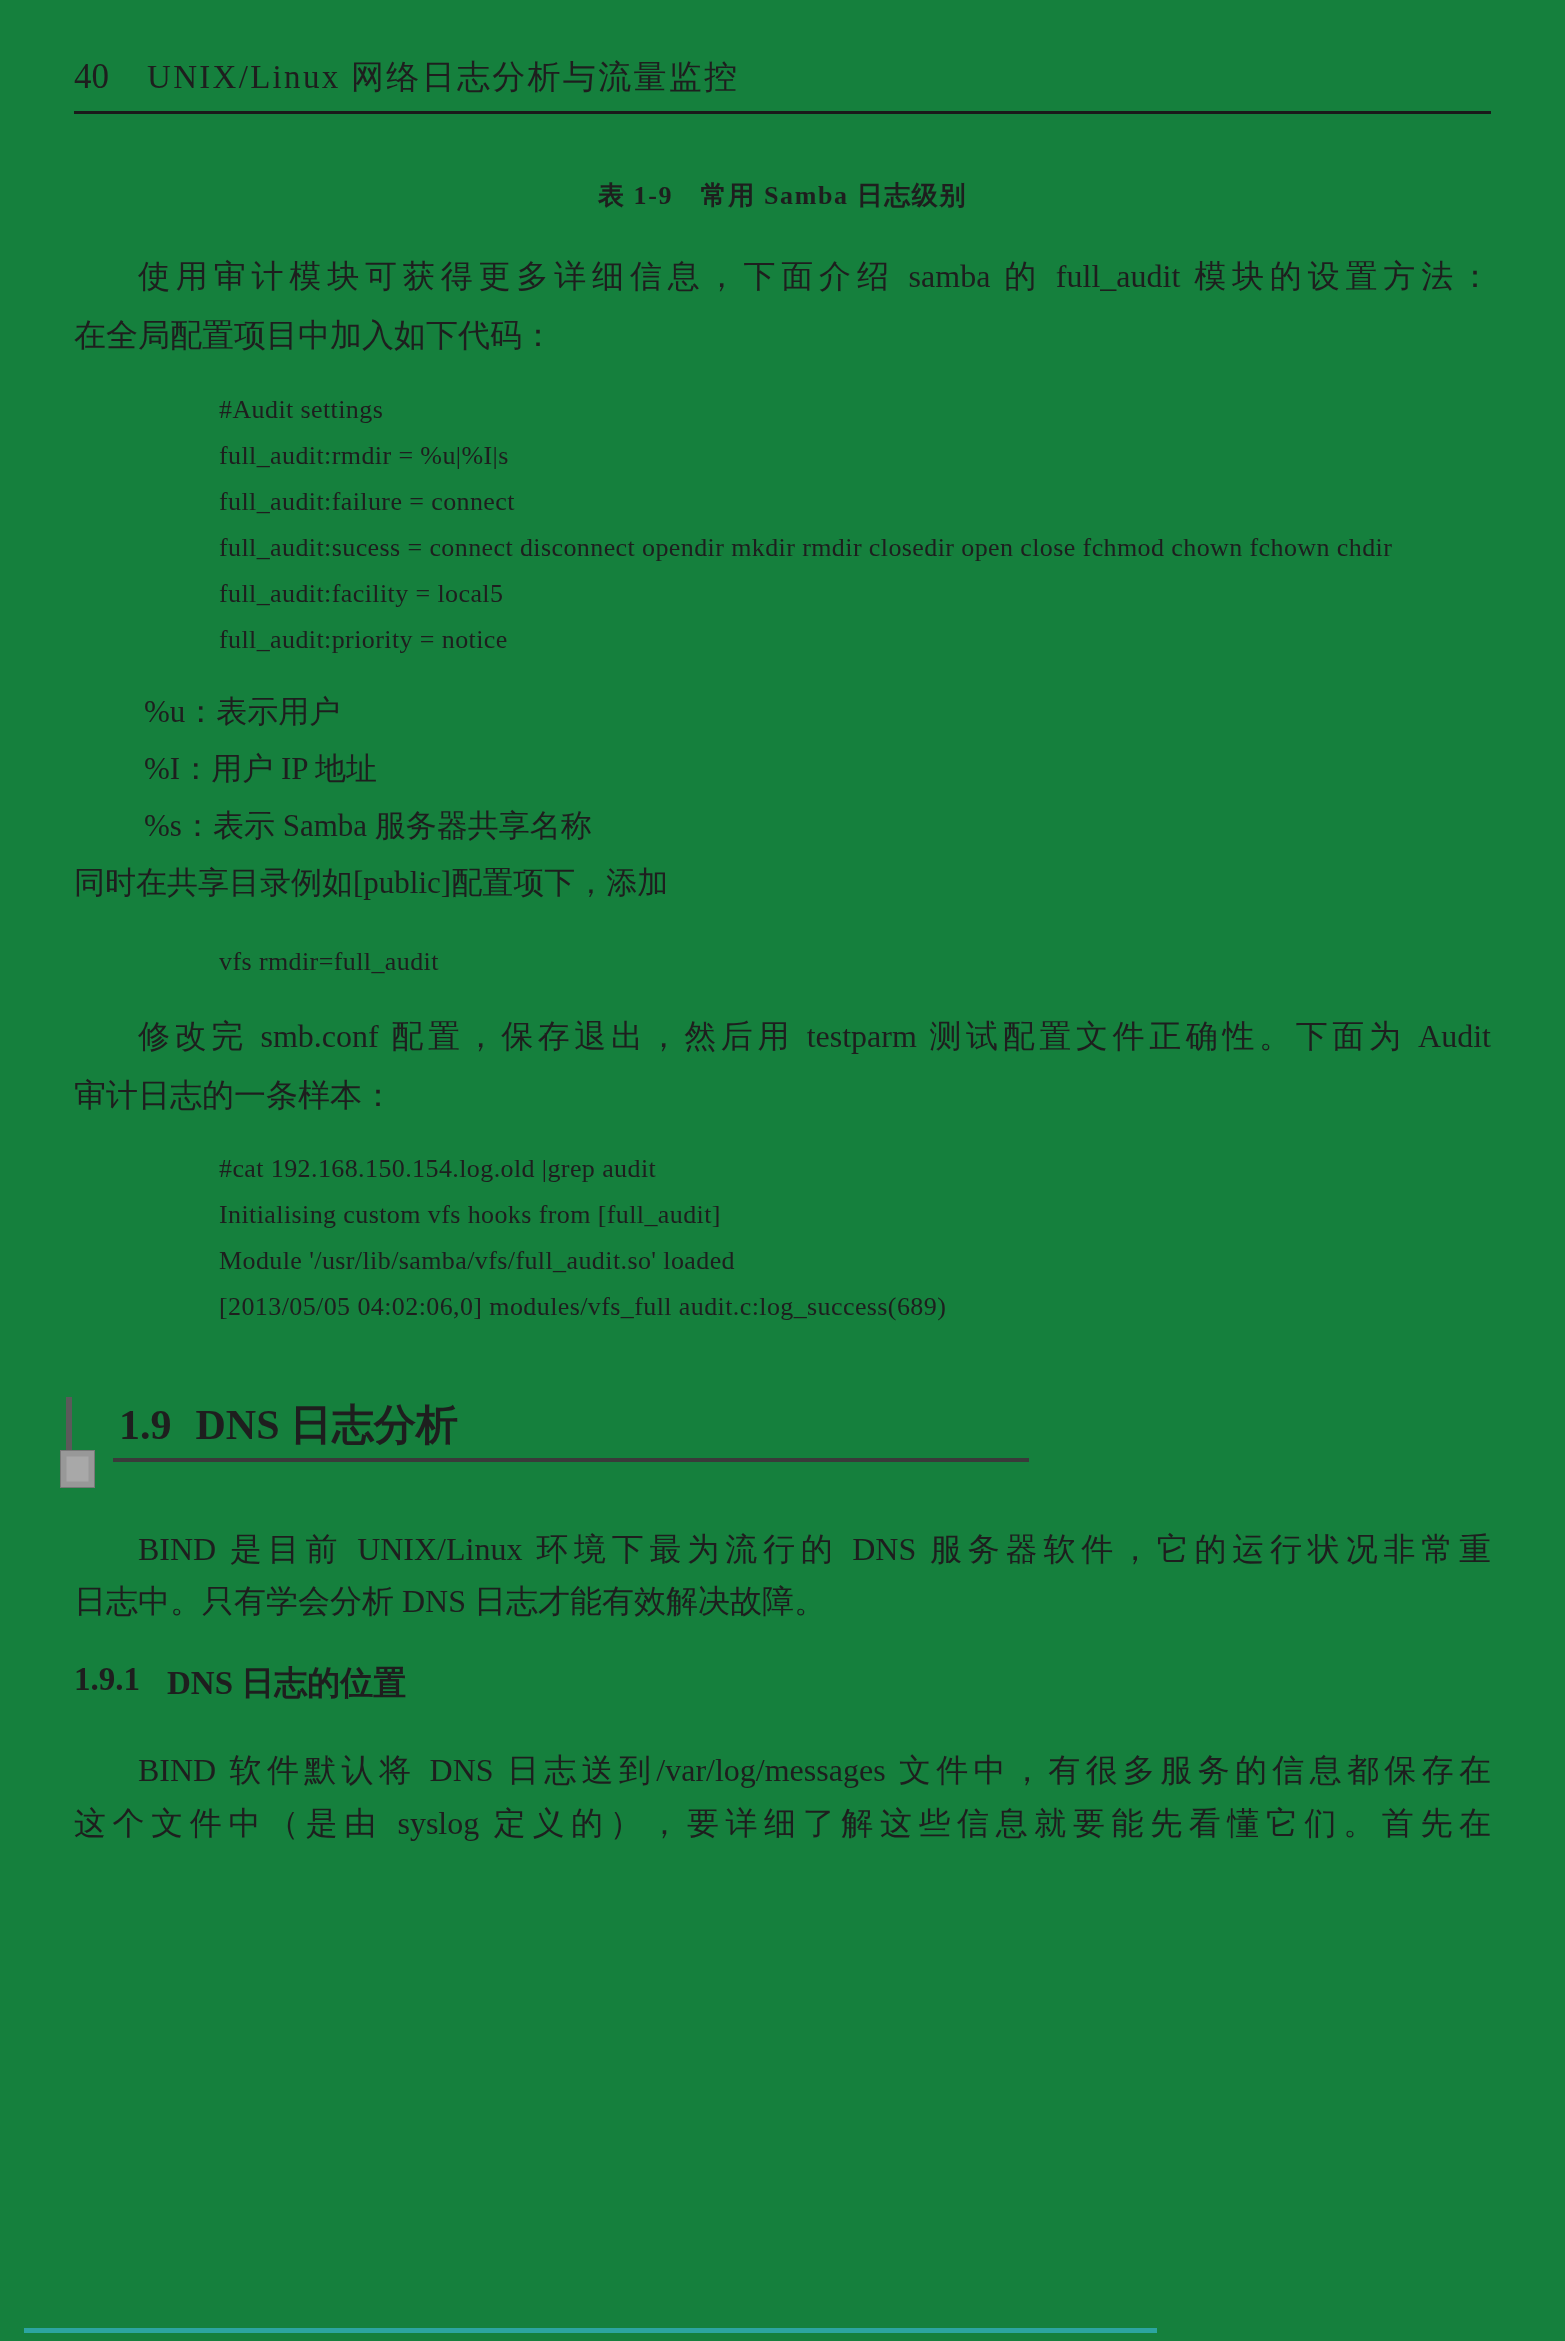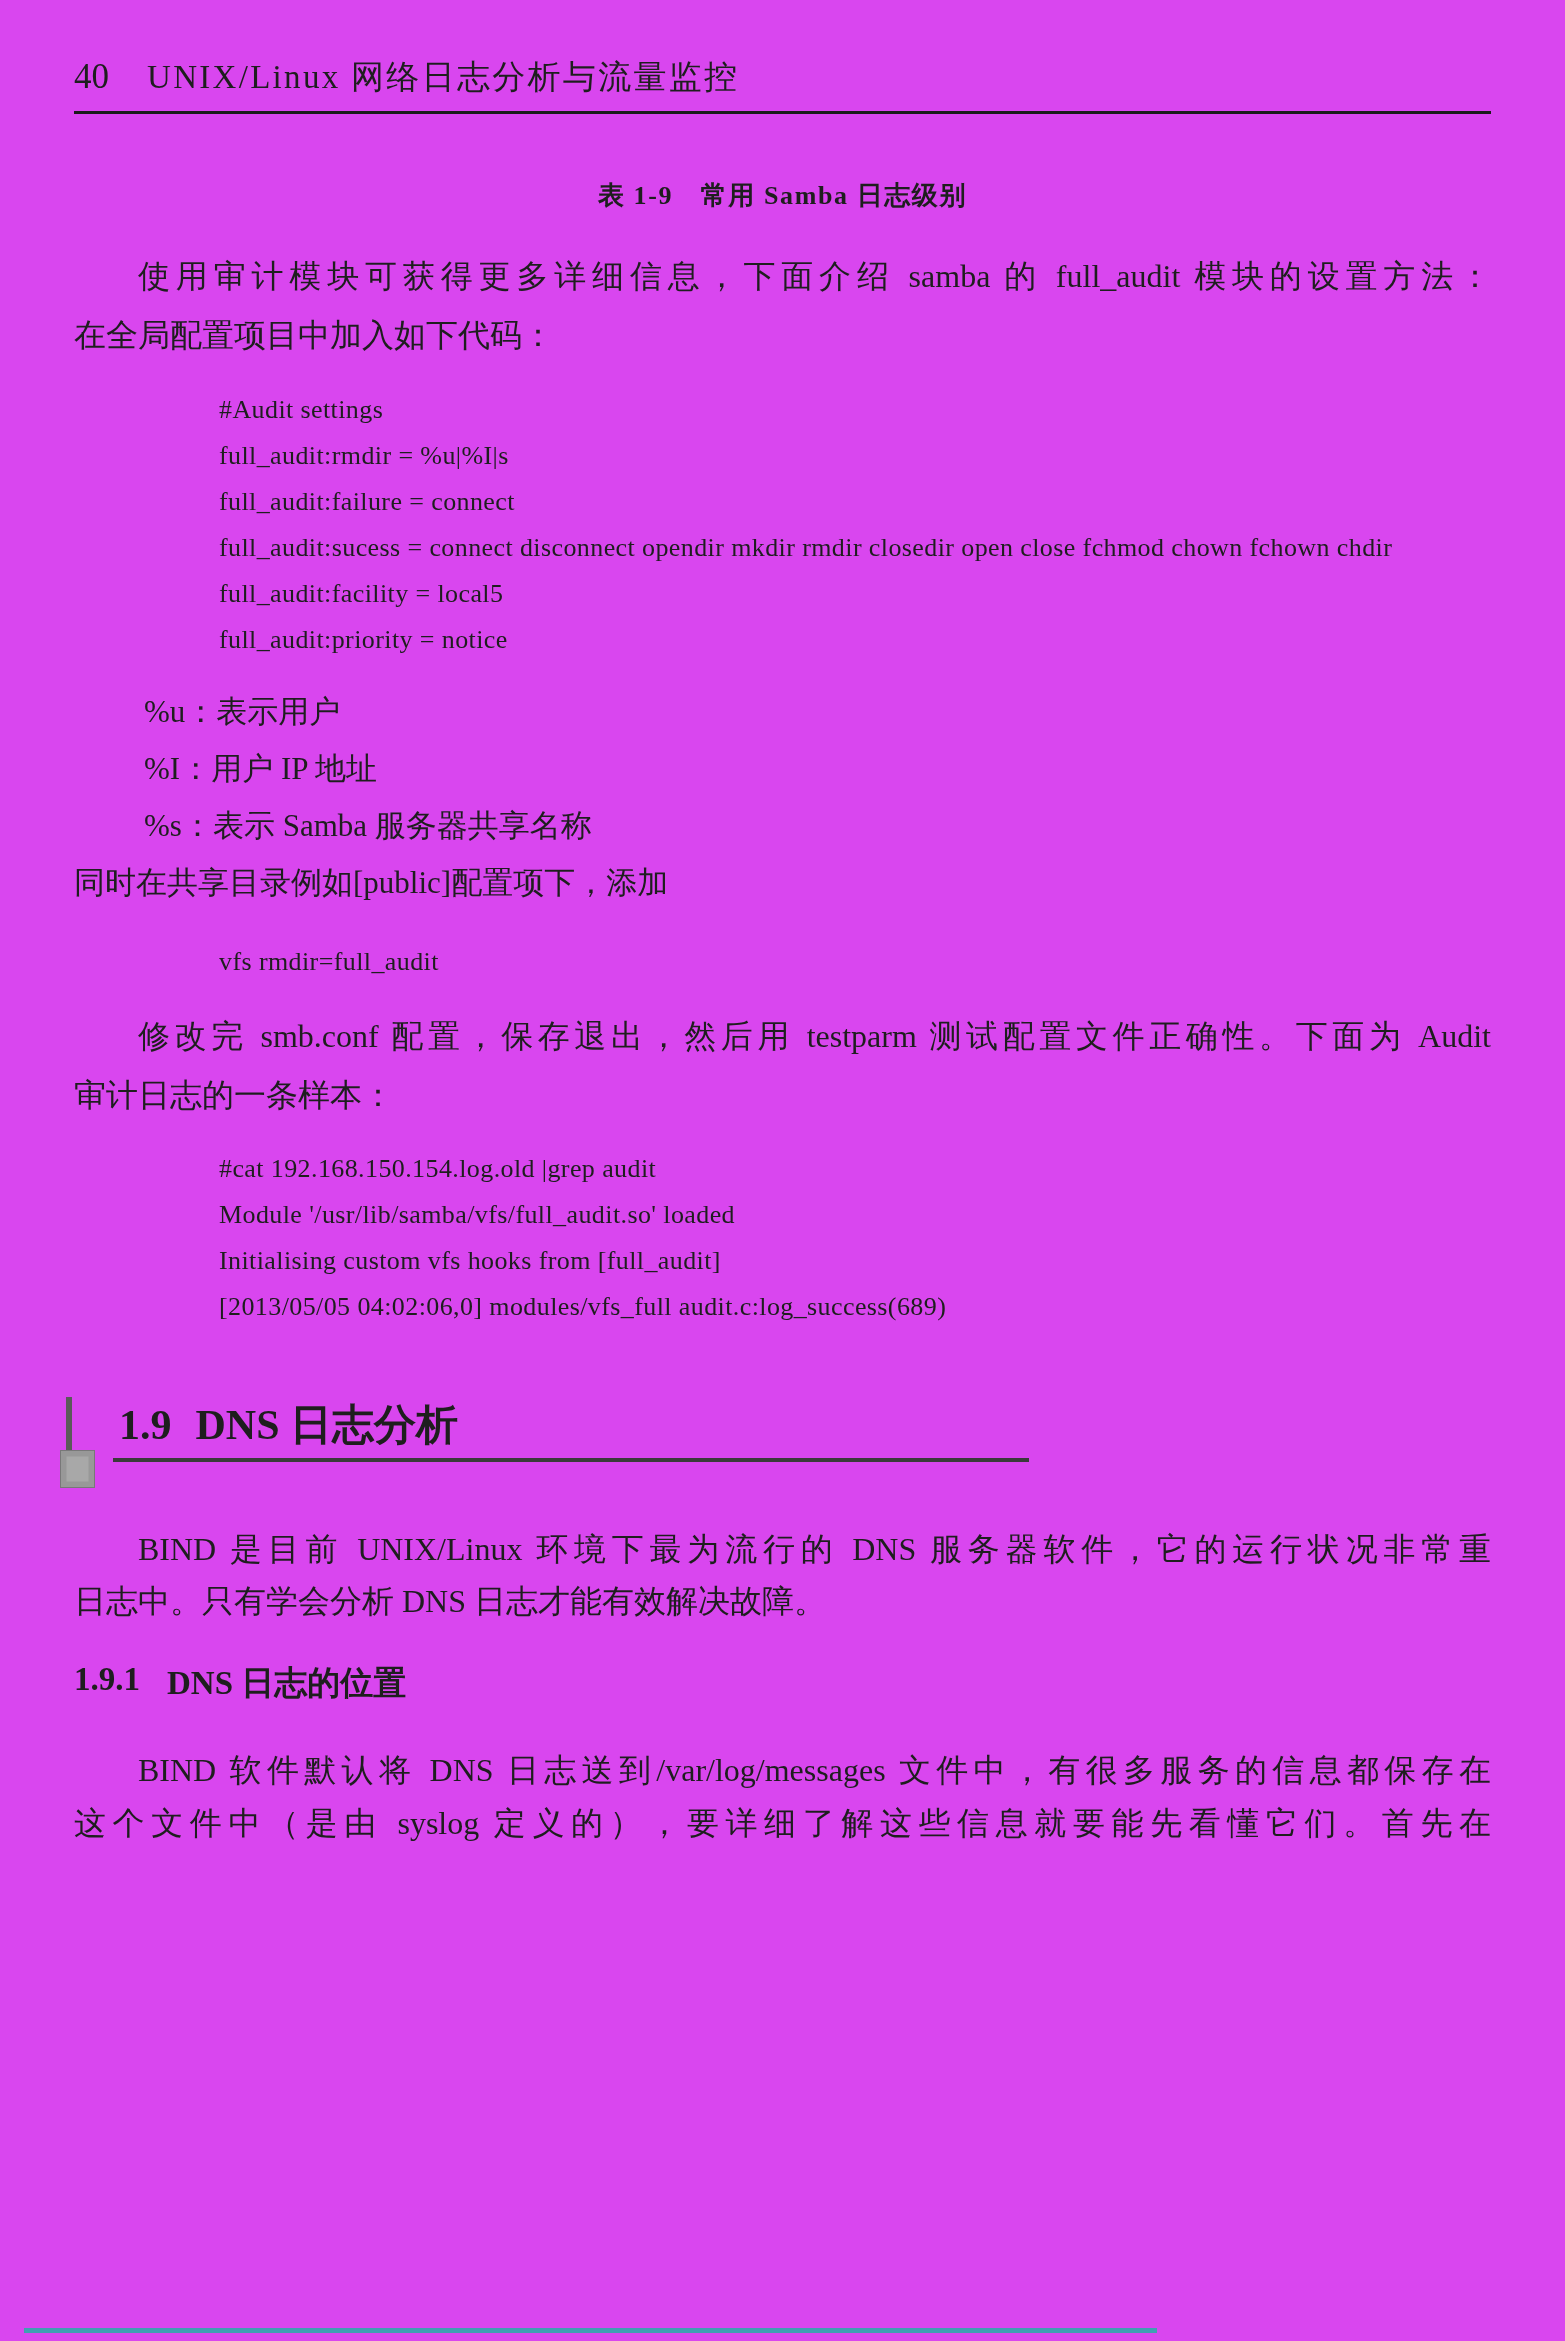--- a/index.html
+++ b/index.html
@@ -1,20 +1,20 @@
 <!DOCTYPE html>
 <html style="font-size:12.5px"><head>
 <meta charset="utf-8">
 <style>
   html,body{margin:0;padding:0;background:#d9d9d6;}
   .page{
     position:relative;
     width:1565px;height:2342px;
     margin:0 auto;
-    background:#d946ef;
+    background:#15803d;
     color:#1e1e1e;
     font-family:"Liberation Serif","DejaVu Serif",serif;
     overflow:hidden;
   }
   .content{padding:0 74px;}
 
   
   .pagehead{
     display:flex;align-items:baseline;gap:38px;
     padding-top:55px;padding-bottom:11px;
@@ -119,22 +119,22 @@
       <div class="line">vfs rmdir=full_audit</div>
     </div>
 
     <div class="para p-testparm">
       <div class="line jline indent">修改完 smb.conf 配置，保存退出，然后用 testparm 测试配置文件正确性。下面为 Audit</div>
       <div class="line">审计日志的一条样本：</div>
     </div>
 
     <div class="code code-sample">
       <div class="line">#cat 192.168.150.154.log.old |grep audit</div>
+      <div class="line">Initialising custom vfs hooks from [full_audit]</div>
       <div class="line">Module '/usr/lib/samba/vfs/full_audit.so' loaded</div>
-      <div class="line">Initialising custom vfs hooks from [full_audit]</div>
       <div class="line">[2013/05/05 04:02:06,0] modules/vfs_full audit.c:log_success(689)</div>
     </div>
 
     <div class="sec19">
       <span class="sec19-bar"></span>
       <span class="sec19-square"></span>
       <div class="sec19-row">
         <span>1.9</span>
         <span>DNS 日志分析</span>
       </div>

